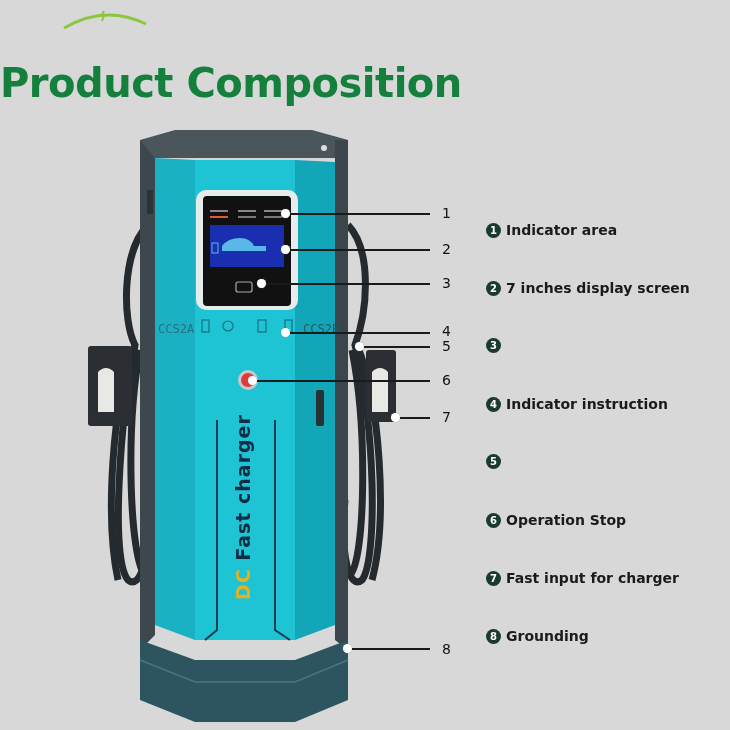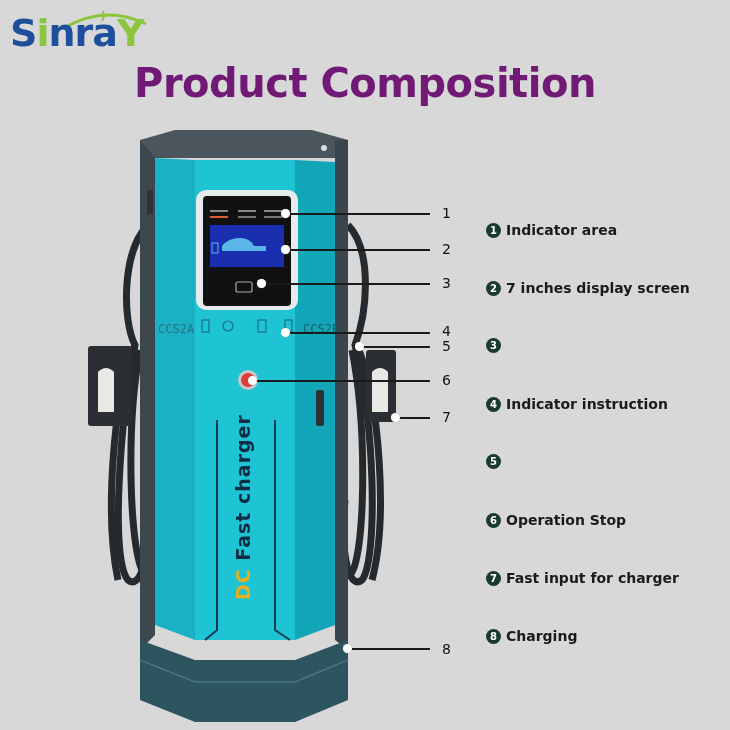--- a/index.html
+++ b/index.html
@@ -6,38 +6,35 @@
   body { width:730px; height:730px; background:#d8d8d8; position:relative; overflow:hidden; font-family:"Liberation Sans", sans-serif; }
   .abs { position:absolute; }
   .logo { left:10px; top:8px; width:160px; height:50px; }
   .logo-text { font-family:"DejaVu Sans", sans-serif; font-weight:bold; font-size:38px; letter-spacing:-1px; line-height:50px; }
   .logo-s { color:#1e4f9c; }
   .logo-i { color:#8cc63f; }
   .logo-n { color:#1e4f9c; }
   .logo-r { color:#1e4f9c; }
   .logo-a { color:#1e4f9c; }
   .logo-y { color:#8cc63f; }
-  .title { left:0; width:730px; top:60px; text-align:center; font-family:"DejaVu Sans", sans-serif; font-weight:bold; font-size:40px; color:#701a75; letter-spacing:-0.5px; }
+  .title { left:0; width:730px; top:60px; font-family:"DejaVu Sans", sans-serif; font-weight:bold; font-size:40px; color:#15803d; letter-spacing:-0.5px; }
   .legend-item { left:486px; font-family:"DejaVu Sans", sans-serif; font-weight:bold; font-size:14px; color:#1a1a1a; display:flex; align-items:center; gap:5px; }
   .legend-num { width:15px; height:15px; border-radius:50%; background:#1a3a2e; color:#fff; font-size:10px; display:flex; align-items:center; justify-content:center; font-weight:bold; }
   .callout-num { font-family:"DejaVu Sans", sans-serif; font-size:14px; color:#111; }
   .leader { height:2px; background:#1a1a1a; }
   .dot { width:9px; height:9px; border-radius:50%; background:#fff; box-shadow:0 0 1px #888; }
 </style>
 </head>
 <body>
 
 <div class="abs logo">
   <svg class="abs" style="left:50px;top:0px" width="90" height="22">
     <path d="M4 20 Q45 -4 86 16" stroke="#8cc63f" stroke-width="3" fill="none"></path>
     <path d="M44 3 l-3 5 h3 l-2 5" stroke="#8cc63f" stroke-width="2" fill="none"></path>
   </svg>
-  <div class="abs logo-text" style="left:0;top:0;">
-    <span class="logo-s">S</span><span class="logo-i">i</span><span class="logo-n">n</span><span class="logo-r">r</span><span class="logo-a">a</span><span class="logo-y">Y</span>
-  </div>
 </div>
 
 <div class="abs title">Product Composition</div>
 
 <svg class="abs" style="left:0;top:0" width="730" height="730">
 
   <g fill="none" stroke="#252a2e" stroke-width="7">
     <path d="M148 225 C122 250 122 320 135 345 C120 420 110 560 128 580 C140 590 150 560 150 500"></path>
     <path d="M135 345 C112 400 105 520 118 580"></path>
     <path d="M140 350 C125 430 130 560 145 575"></path>
@@ -158,14 +155,14 @@
 <div class="abs legend-item" style="top:512px;">
   <span class="legend-num">6</span>
   <span>Operation Stop</span>
 </div>
 <div class="abs legend-item" style="top:570px;">
   <span class="legend-num">7</span>
   <span>Fast input for charger</span>
 </div>
 <div class="abs legend-item" style="top:628px;">
   <span class="legend-num">8</span>
-  <span>Charging</span>
+  <span>Grounding</span>
 </div>
 
 </body></html>

